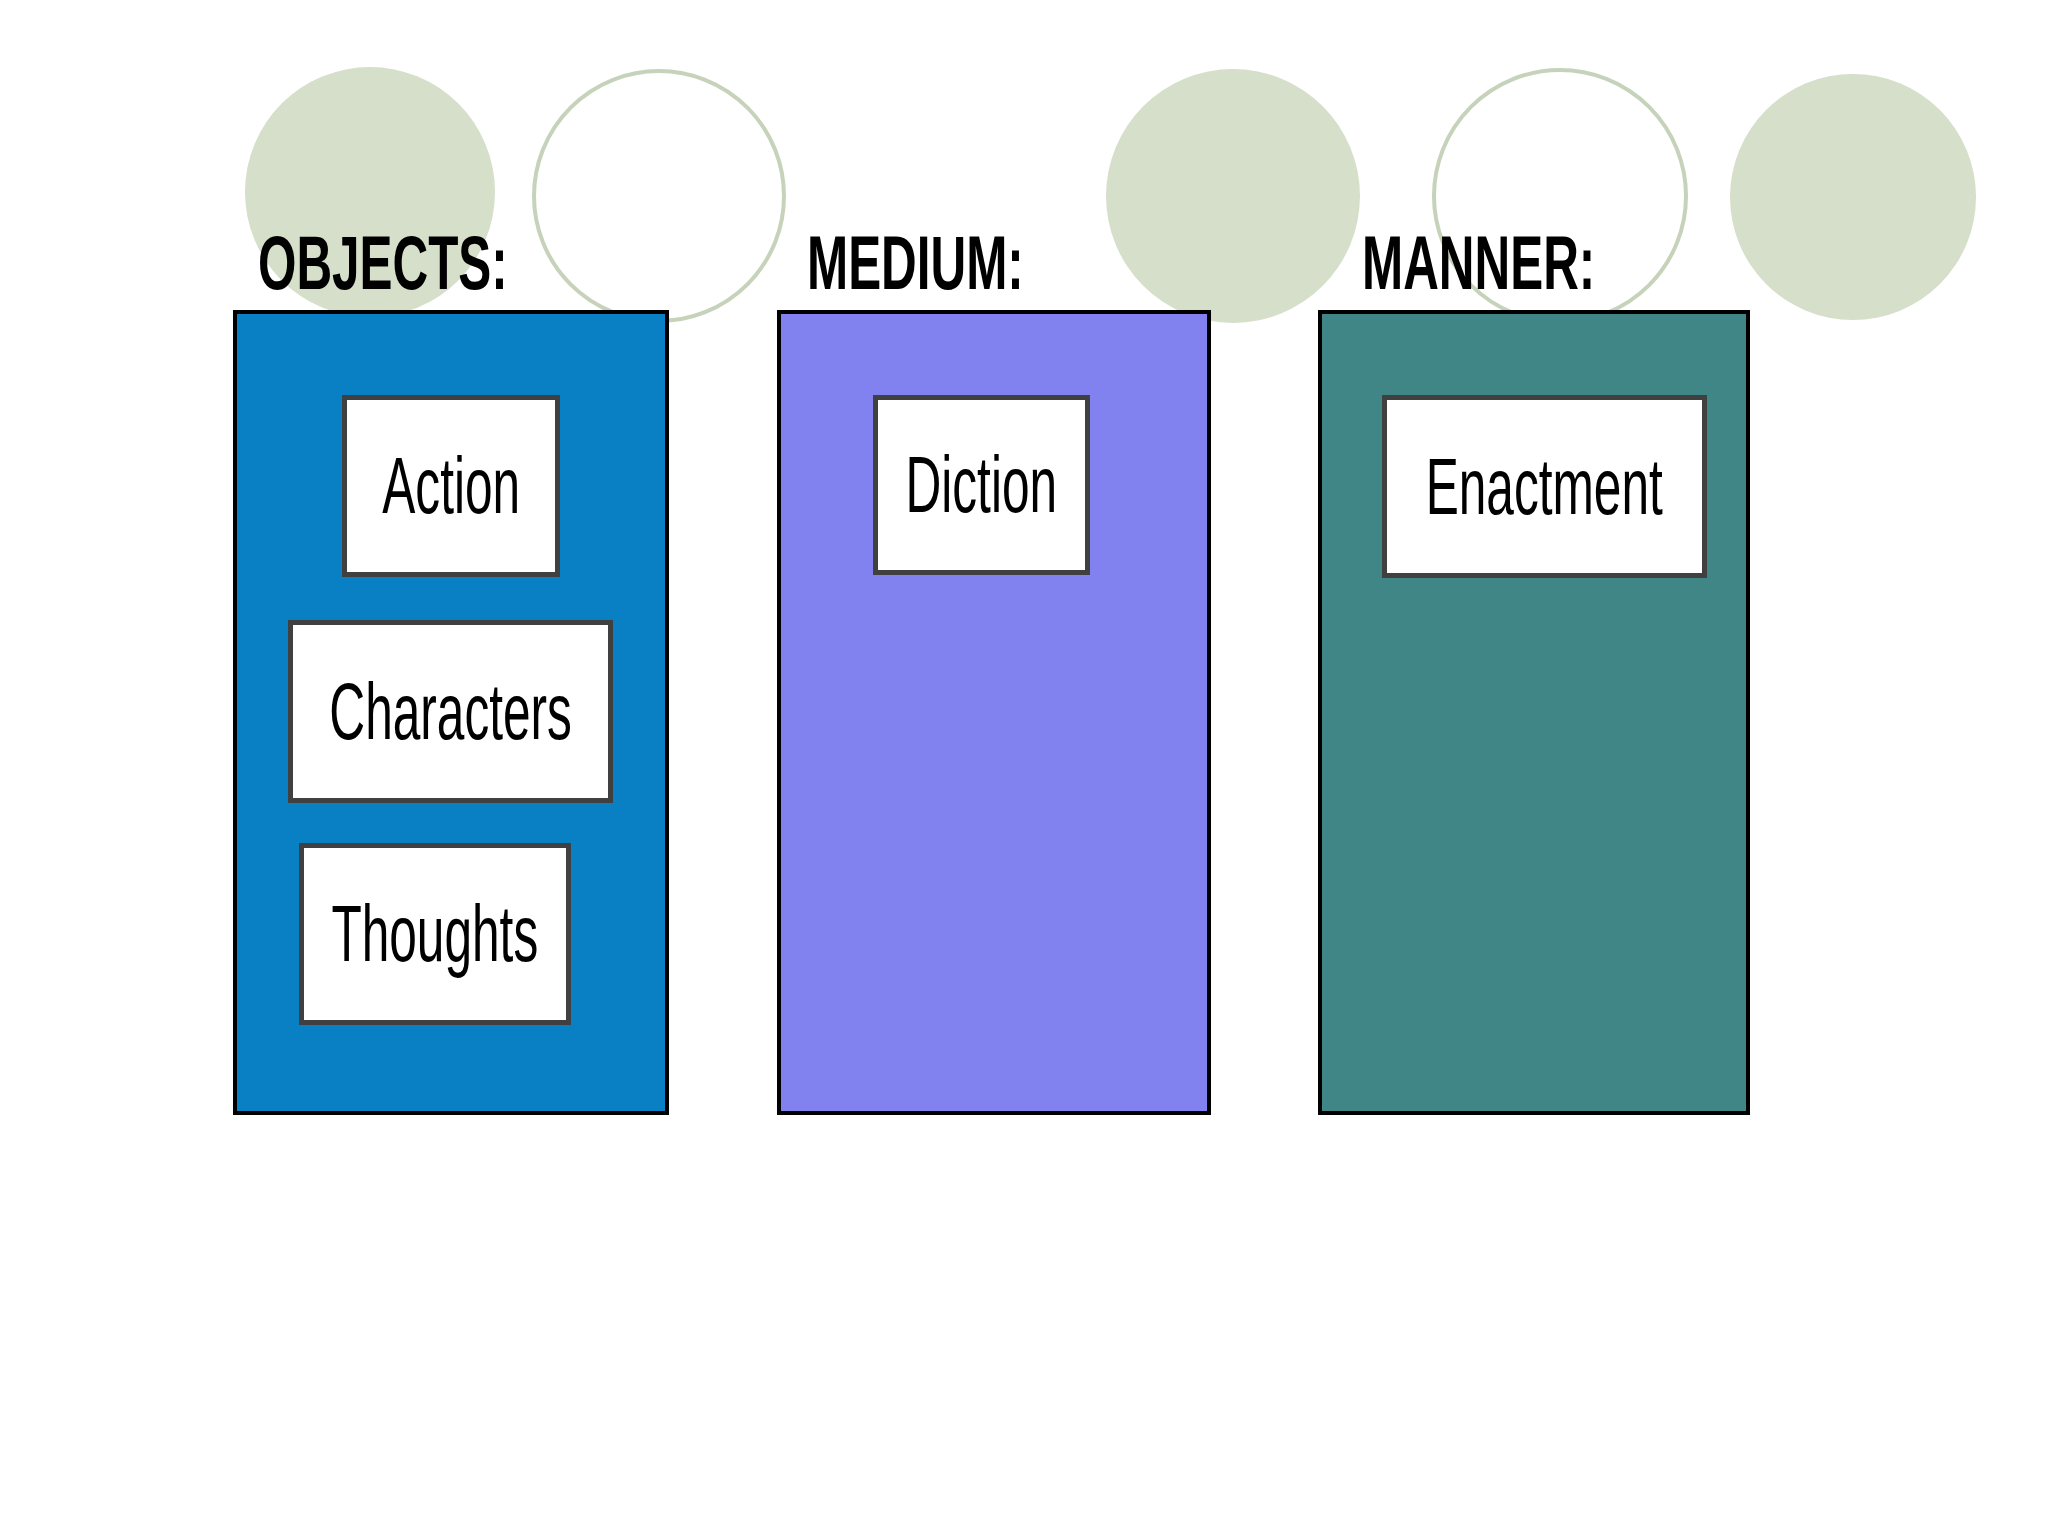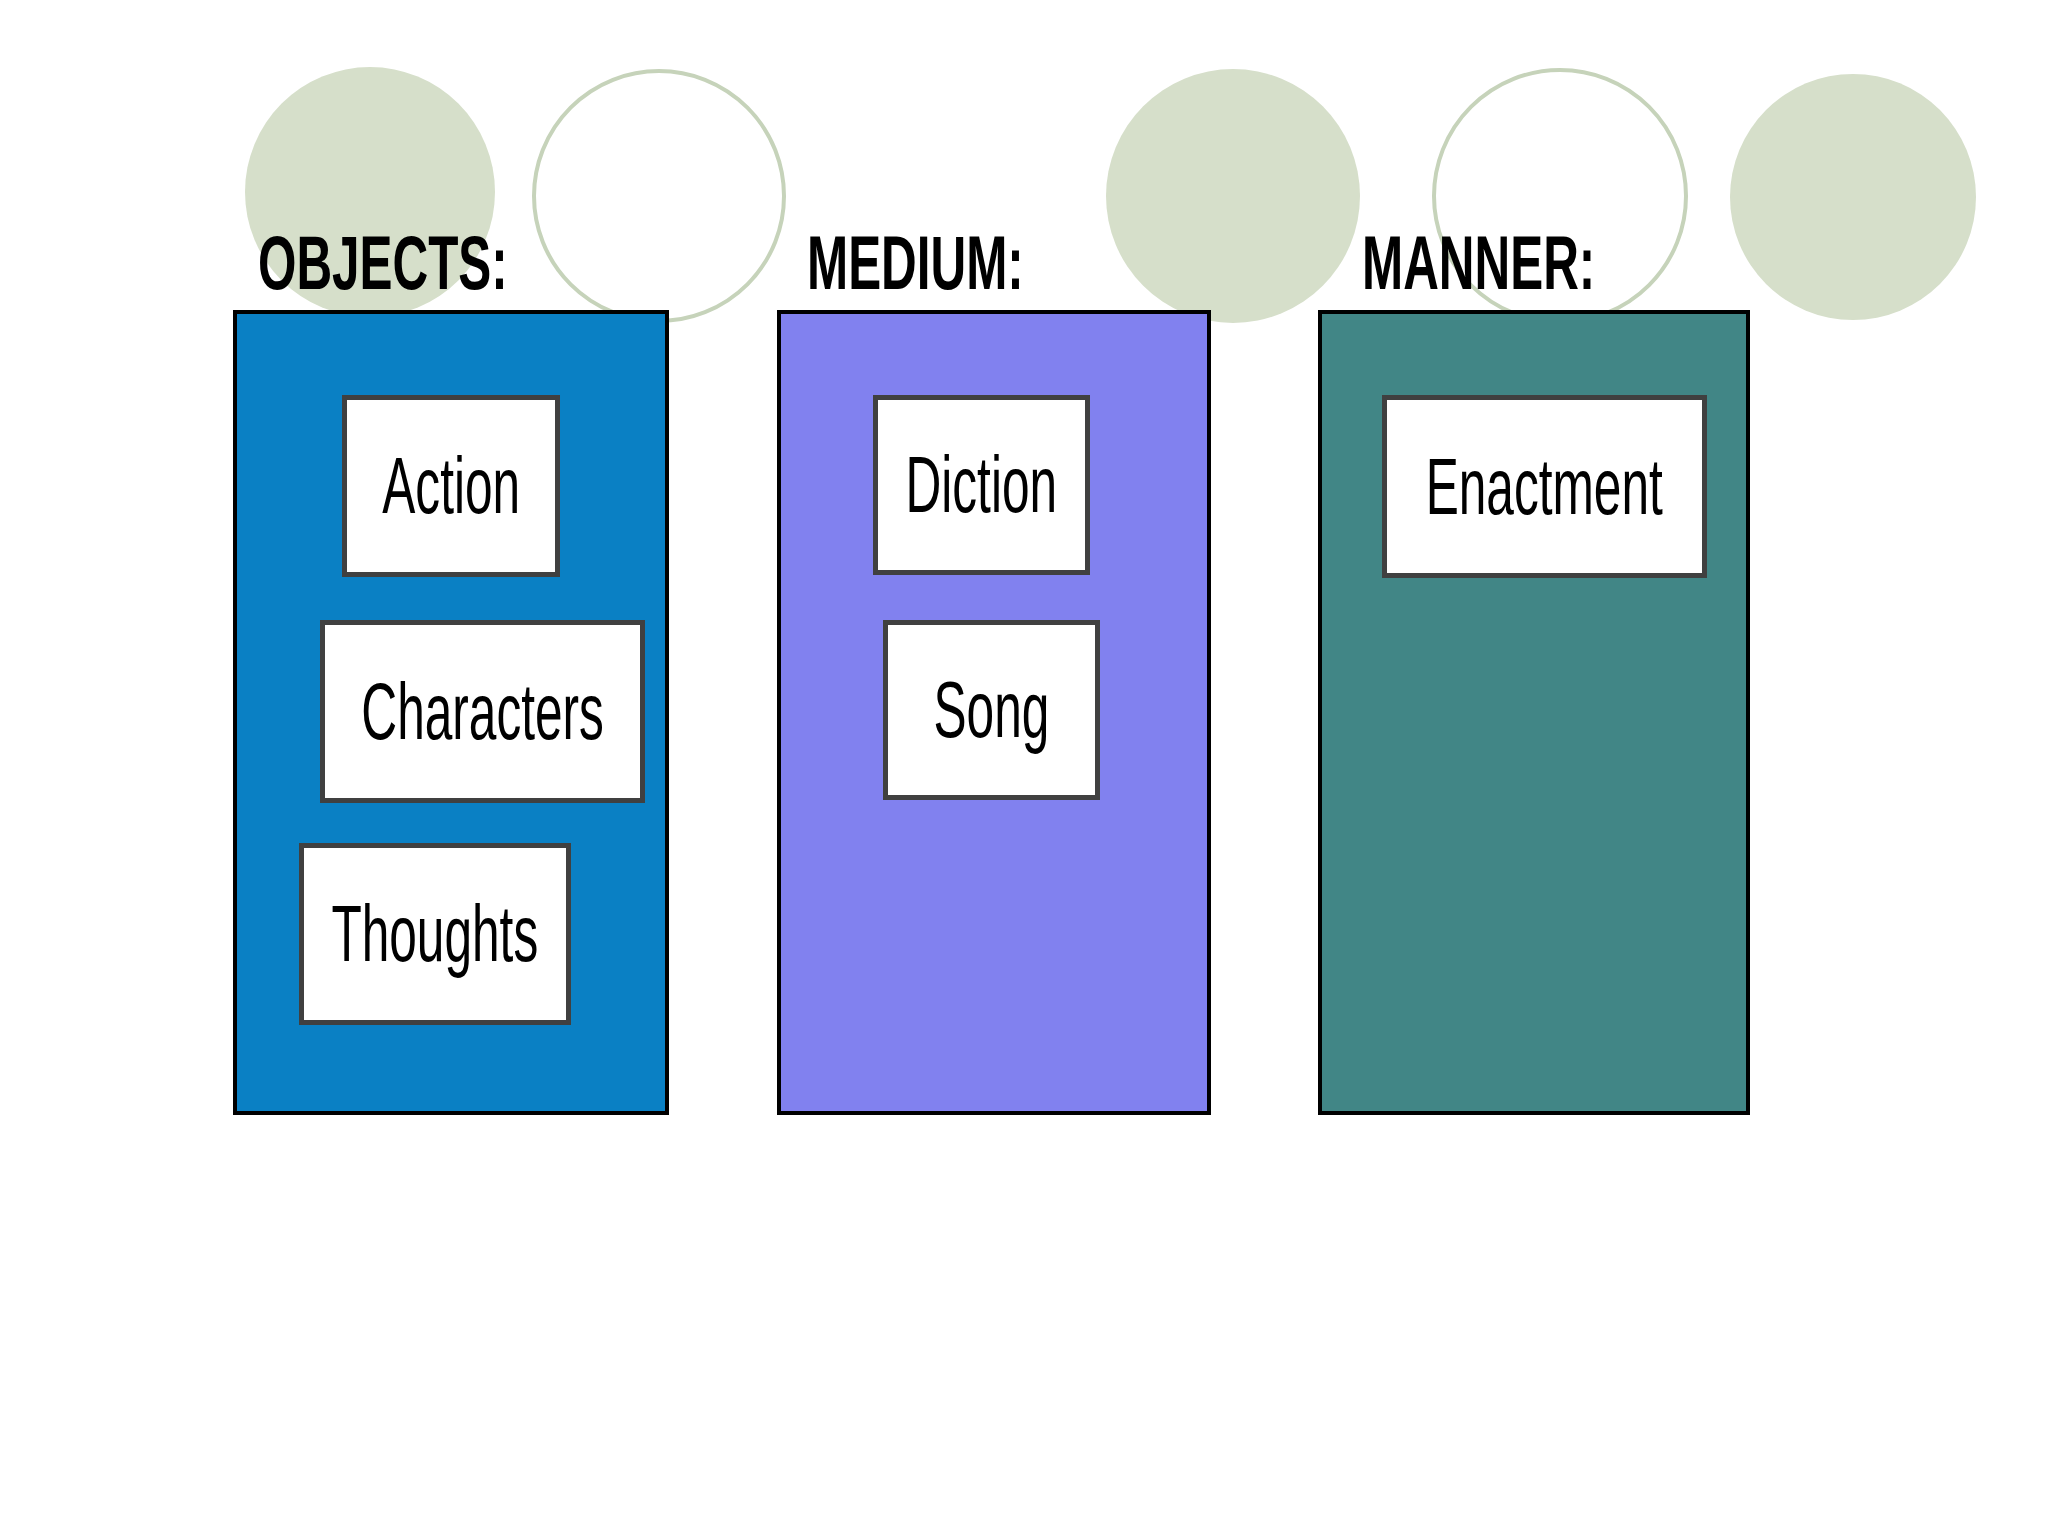--- a/index.html
+++ b/index.html
@@ -74,21 +74,21 @@
   }
   .item-box .item-text {
     font-size: 80px;
     font-weight: 400;
     line-height: 1;
     color: #000000;
     white-space: nowrap;
     transform: scaleX(0.62);
   }
   #item-action     { left: 105px; top: 81px;  width: 218px; height: 182px; }
-  #item-characters { left: 51px;  top: 306px; width: 325px; height: 183px; margin-left: 32px; }
+  #item-characters { left: 51px;  top: 306px; width: 325px; height: 183px; }
   #item-thoughts   { left: 62px;  top: 529px; width: 272px; height: 182px; }
   #item-diction    { left: 92px; top: 81px;  width: 217px; height: 180px; }
   #item-song       { left: 102px; top: 306px; width: 217px; height: 180px; }
   #item-enactment  { left: 48px;  top: 81px;  width: 325px; height: 183px; margin-left: 12px; }
 </style>
 </head>
 <body>
 
 <div id="slide">
 
@@ -111,23 +111,20 @@
     </div>
     <div id="item-thoughts" class="item-box">
       <span class="item-text">Thoughts</span>
     </div>
   </div>
 
   <div id="col-medium" class="col-box">
     <div id="item-diction" class="item-box">
       <span class="item-text">Diction</span>
     </div>
-    <div id="item-song" class="item-box">
-      <span class="item-text">Song</span>
-    </div>
   </div>
 
   <div id="col-manner" class="col-box">
     <div id="item-enactment" class="item-box">
       <span class="item-text">Enactment</span>
     </div>
   </div>
 
 </div>
 

